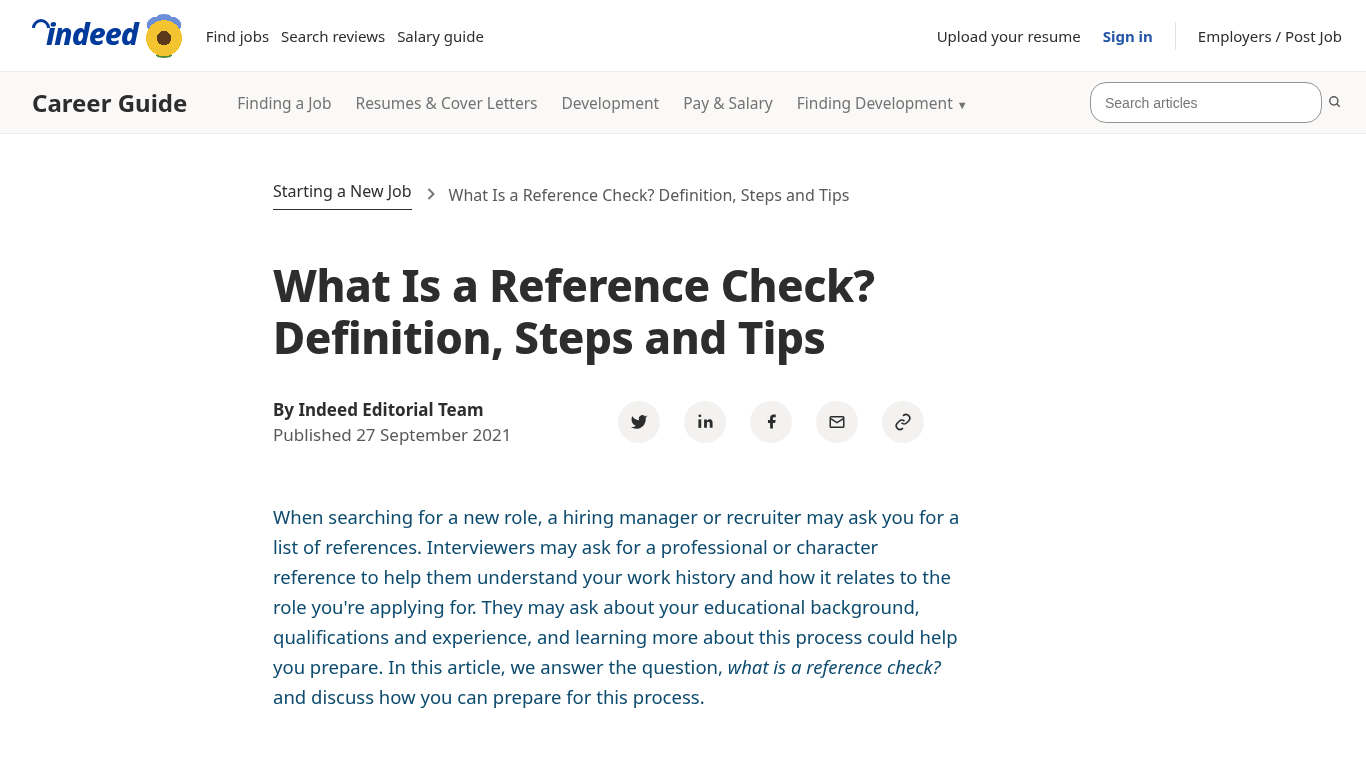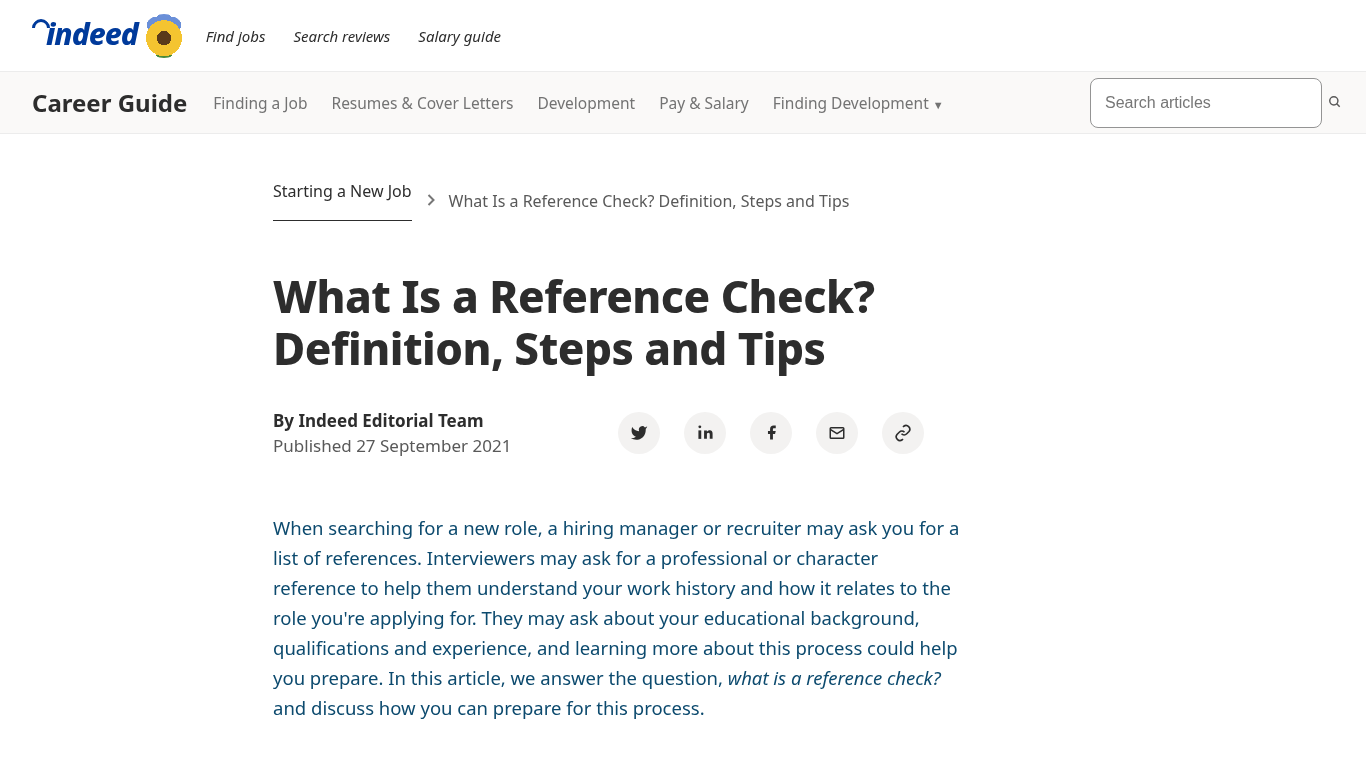--- a/index.html
+++ b/index.html
@@ -26,46 +26,46 @@
   }
   .sunflower {
     width: 44px; height: 44px; border-radius: 50%;
     background: radial-gradient(circle at 50% 55%, #5a3a1a 0 22%, #f4c430 22% 55%, transparent 55%),
                 radial-gradient(circle at 30% 25%, #6a8fd8 0 18%, transparent 18%),
                 radial-gradient(circle at 70% 25%, #6a8fd8 0 18%, transparent 18%),
                 radial-gradient(circle at 50% 15%, #6a8fd8 0 18%, transparent 18%),
                 radial-gradient(circle at 50% 85%, #4a8a3a 0 20%, transparent 20%);
     margin-right: 20px;
   }
-  .top-links { display: flex; gap: 28px; font-style: italic; }
+  .top-links { display: flex; gap: 12px; }
   .top-links a { color: #2d2d2d; text-decoration: none; font-size: 15px; }
   .top-right { margin-left: auto; display: flex; align-items: center; gap: 22px; font-size: 15px; }
   .top-right a { color: #2d2d2d; text-decoration: none; }
   .top-right .signin { color: #2557a7; font-weight: 700; }
   .vdiv { width: 1px; height: 28px; background: #e4e2e0; }
   
   .subnav {
     display: flex; align-items: center; height: 62px;
-    background: #faf9f8; border-bottom: 1px solid #ececec; padding: 0 24px 0 32px;
+    background: #faf9f8; border-bottom: 1px solid #ececec; padding: 0 24px 0 32px; gap: 24px;
   }
   .cg-title { font-size: 24px; font-weight: 700; color: #2d2d2d; margin-right: 26px; }
   .sub-links { display: flex; gap: 24px; }
   .sub-links a { color: #737373; text-decoration: none; font-size: 15.5px; }
   .sub-links .caret { font-size: 11px; margin-left: 4px; }
   .search-wrap { margin-left: auto; display: flex; align-items: center; gap: 6px; }
   .search-input {
-    width: 232px; height: 50px; border: 1px solid #949494; border-radius: 8px;
-    padding: 0 14px; font-size: 16px; color: #767676; background: #fff;
+    width: 232px; height: 41px; border: 1px solid #949494; border-radius: 16px;
+    padding: 0 14px; font-size: 14px; color: #767676; background: #fff;
   }
   .search-input::placeholder { color: #767676; }
   .mag { color: #595959; }
   
   .article { max-width: 820px; margin: 0 auto; padding: 46px 0 0 0; }
   .crumbs { display: flex; align-items: center; gap: 14px; font-size: 16px; color: #595959; margin-bottom: 50px; margin-left: 0; }
-  .crumbs .first { color: #2d2d2d; border-bottom: 1px solid #2d2d2d; padding-bottom: 18px; cursor: pointer; }
+  .crumbs .first { color: #2d2d2d; border-bottom: 1px solid #2d2d2d; padding-bottom: 7px; cursor: pointer; }
   .crumbs .chev { color: #767676; font-size: 13px; }
   h1 {
     font-size: 44px; font-weight: 800; line-height: 1.18; color: #2d2d2d;
     margin-bottom: 34px; letter-spacing: -0.5px;
   }
   .meta-row { display: flex; align-items: center; gap: 107px; margin-bottom: 56px; }
   .byline .author { font-weight: 700; font-size: 17px; color: #2d2d2d; }
   .byline .date { font-size: 17px; color: #595959; margin-top: 2px; }
   .share { display: flex; gap: 24px; }
   .share .ico {
@@ -81,20 +81,26 @@
 
 <nav class="topnav">
   <span class="logo">
     <span class="swoosh"></span><span>indeed</span>
   </span>
   <span class="sunflower"></span>
   <div class="top-links">
     <a>Find jobs</a>
     <a>Search reviews</a>
     <a>Salary guide</a>
+  </div>
+  <div class="top-right">
+    <a>Upload your resume</a>
+    <a class="signin">Sign in</a>
+    <span class="vdiv"></span>
+    <a>Employers / Post Job</a>
   </div>
 </nav>
 
 <nav class="subnav">
   <span class="cg-title">Career Guide</span>
   <div class="sub-links">
     <a>Finding a Job</a>
     <a>Resumes &amp; Cover Letters</a>
     <a>Development</a>
     <a>Pay &amp; Salary</a>

